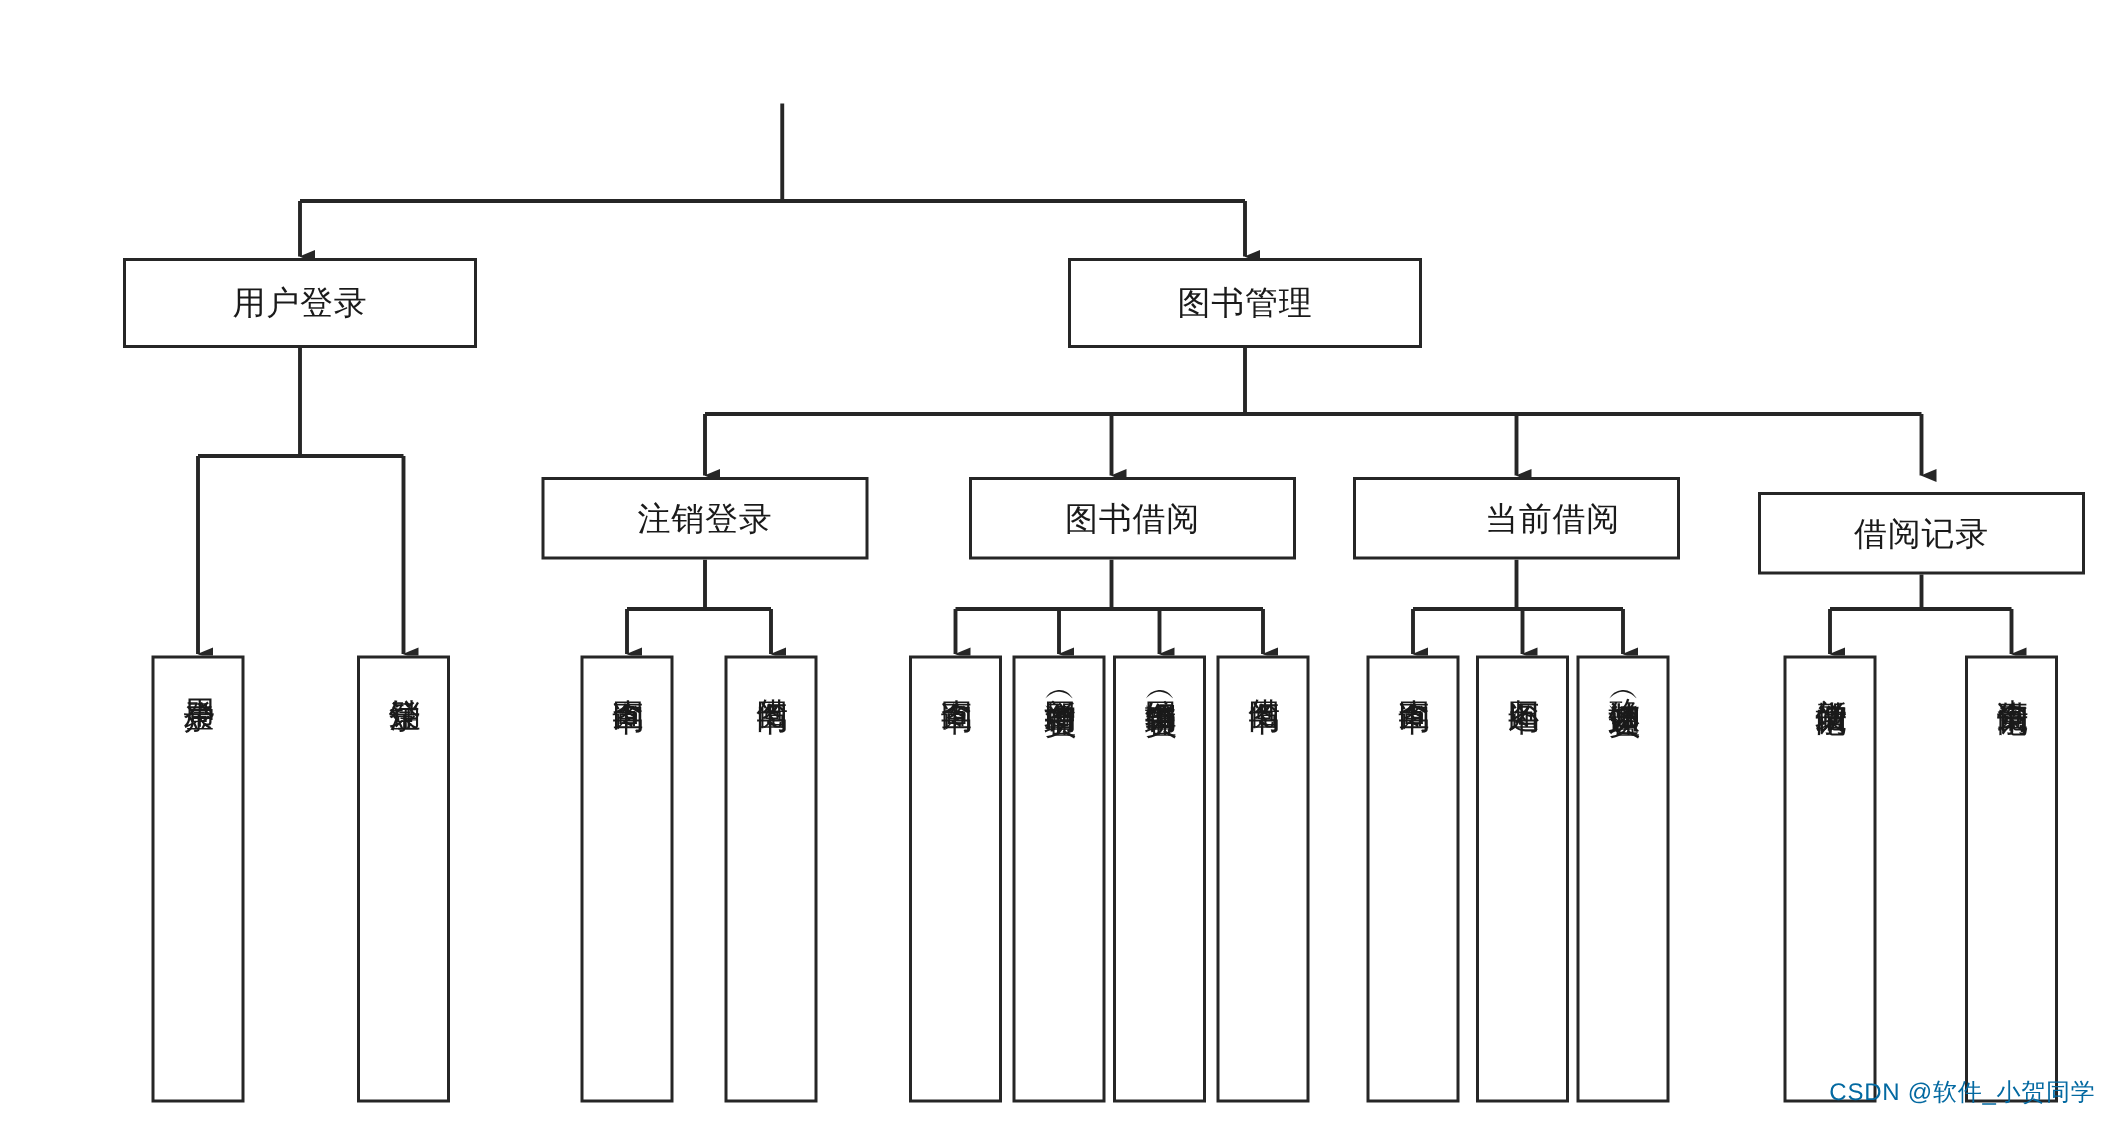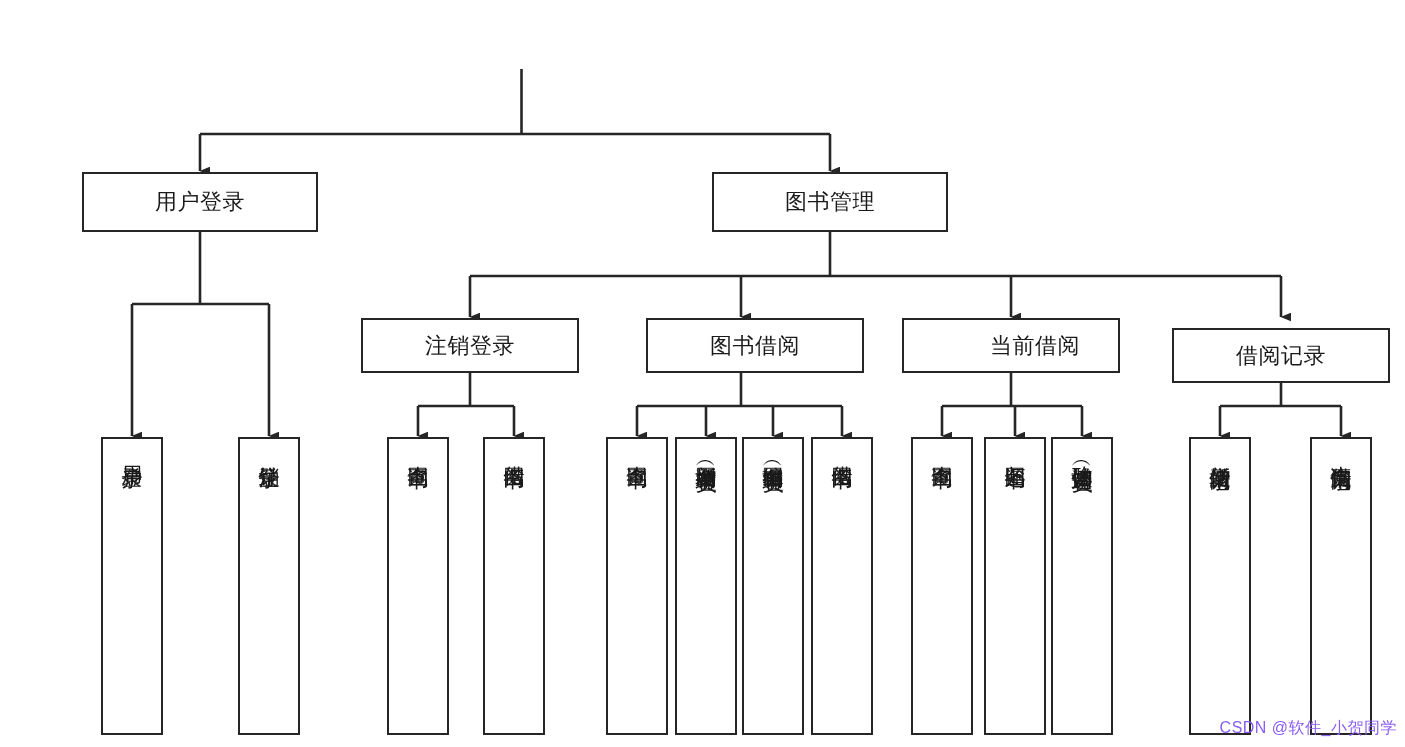--- a/index.html
+++ b/index.html
@@ -60,21 +60,21 @@
     font-size: 21px;
     line-height: 1.04;
     letter-spacing: 1px;
     white-space: nowrap;
   }
   .watermark {
     position: absolute;
     right: 8px;
     bottom: 8px;
     font-size: 16px;
-    color: #8b5cf6;
+    color: #0369a1;
     letter-spacing: 0.5px;
     z-index: 5;
     white-space: nowrap;
     font-family: "Liberation Sans", "DejaVu Sans", sans-serif;
   }
 </style>
 </head>
 <body>
 
 <div id="canvas">

